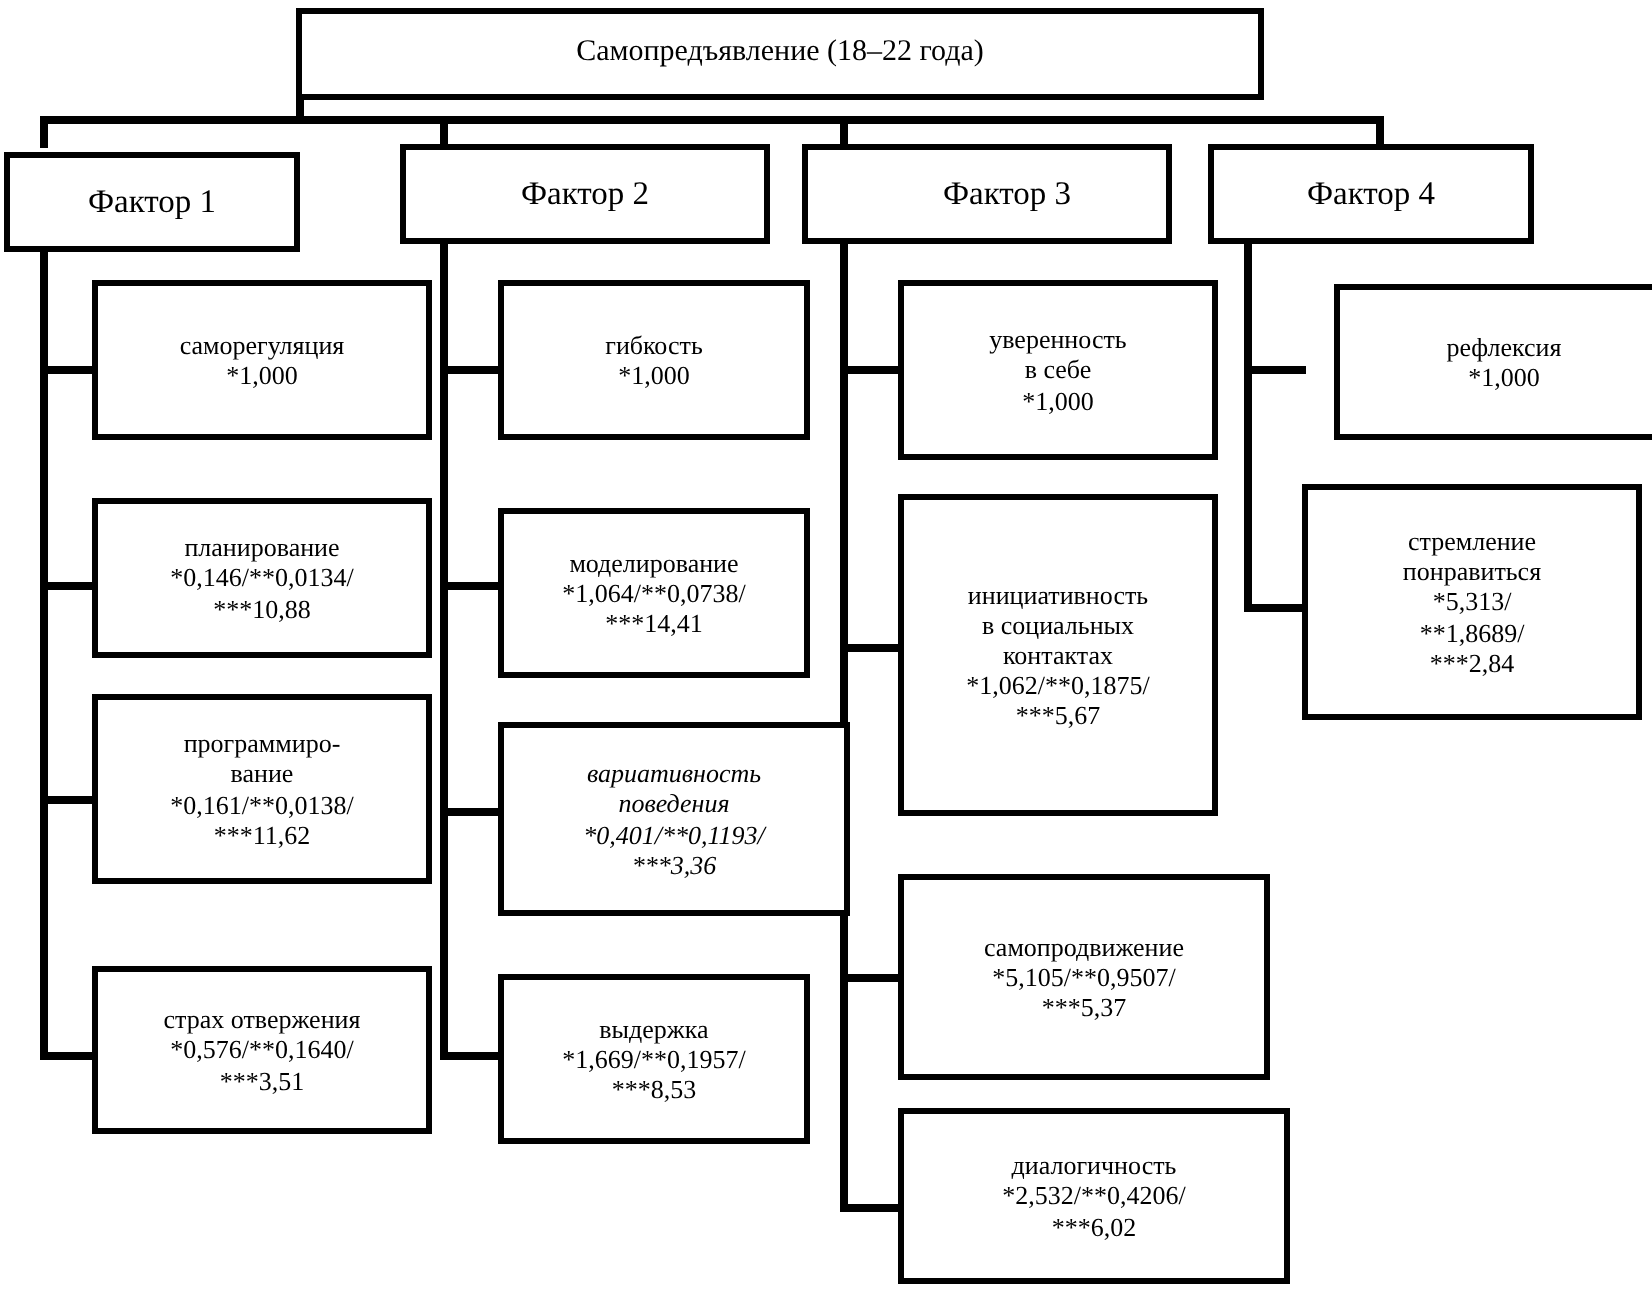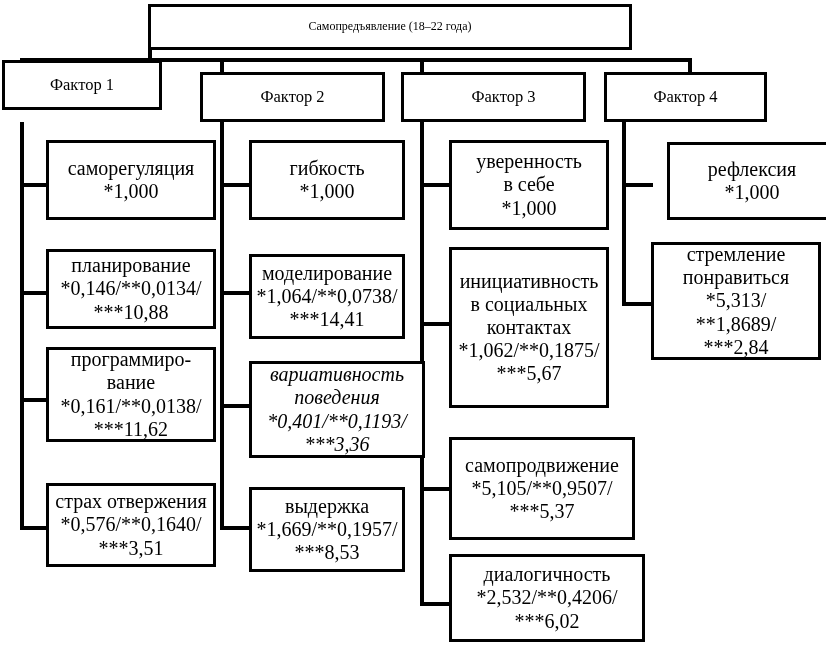--- a/index.html
+++ b/index.html
@@ -29,27 +29,27 @@
   }
   .node-text {
     display: block;
     width: 100%;
     line-height: 1.16;
     white-space: pre-line;
     padding: 0 3px;
     box-sizing: border-box;
   }
   #title-node .node-text {
-    font-size: 12px;
+    font-size: 15px;
   }
   .factor-node .node-text {
     font-size: 16.5px;
   }
   .leaf-node .node-text {
-    font-size: 20px;
+    font-size: 13px;
   }
   .conn {
     position: absolute;
     background: #000000;
     z-index: 1;
   }
   .conn-v { width: 4px; }
   .conn-h { height: 4px; }
 </style>
 </head>
@@ -61,21 +61,21 @@
     <span class="node-text">Самопредъявление  (18–22 года)</span>
   </div>
 
   <div class="conn conn-v" style="left:148px; top:50px; height:12px;"></div>
   <div class="conn conn-h" style="left:20px; top:58px; width:672px;"></div>
   <div class="conn conn-v" style="left:20px; top:58px; height:16px;"></div>
   <div class="conn conn-v" style="left:220px; top:58px; height:16px;"></div>
   <div class="conn conn-v" style="left:420px; top:58px; height:16px;"></div>
   <div class="conn conn-v" style="left:688px; top:58px; height:16px;"></div>
 
-  <div class="node factor-node" style="left:2px; top:60px; width:160px; height:50px;">
+  <div class="node factor-node" style="left:2px; top:76px; width:148px; height:50px;">
     <span class="node-text">Фактор 1</span>
   </div>
   <div class="node factor-node" style="left:200px; top:72px; width:185px; height:50px;">
     <span class="node-text">Фактор 2</span>
   </div>
   <div class="node factor-node" style="left:401px; top:72px; width:185px; height:50px;padding-left:20px;">
     <span class="node-text">Фактор 3</span>
   </div>
   <div class="node factor-node" style="left:604px; top:72px; width:163px; height:50px;">
     <span class="node-text">Фактор 4</span>

